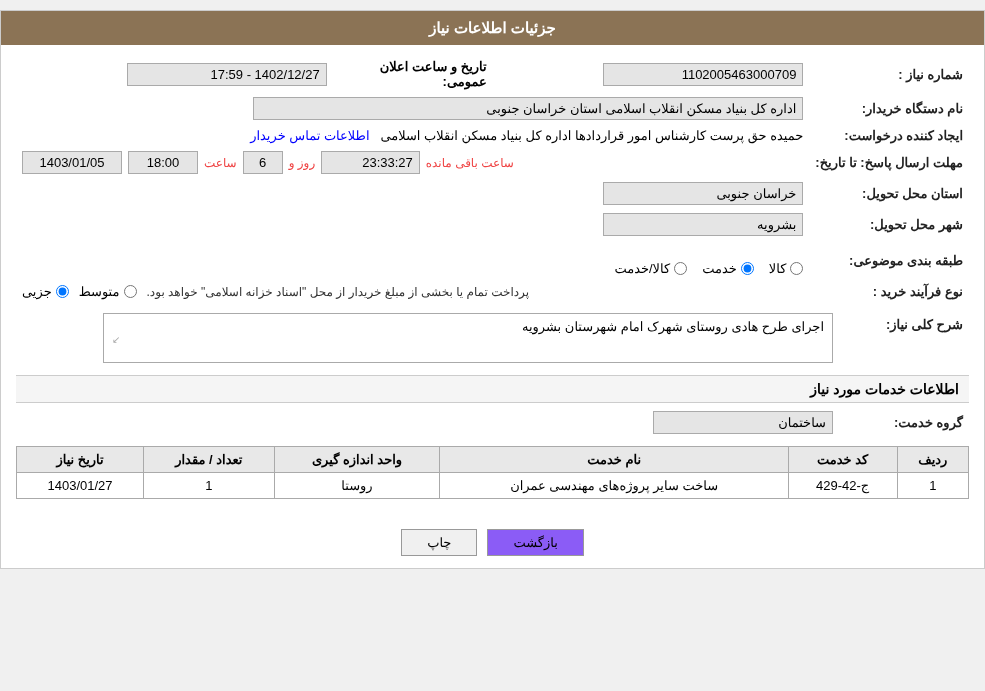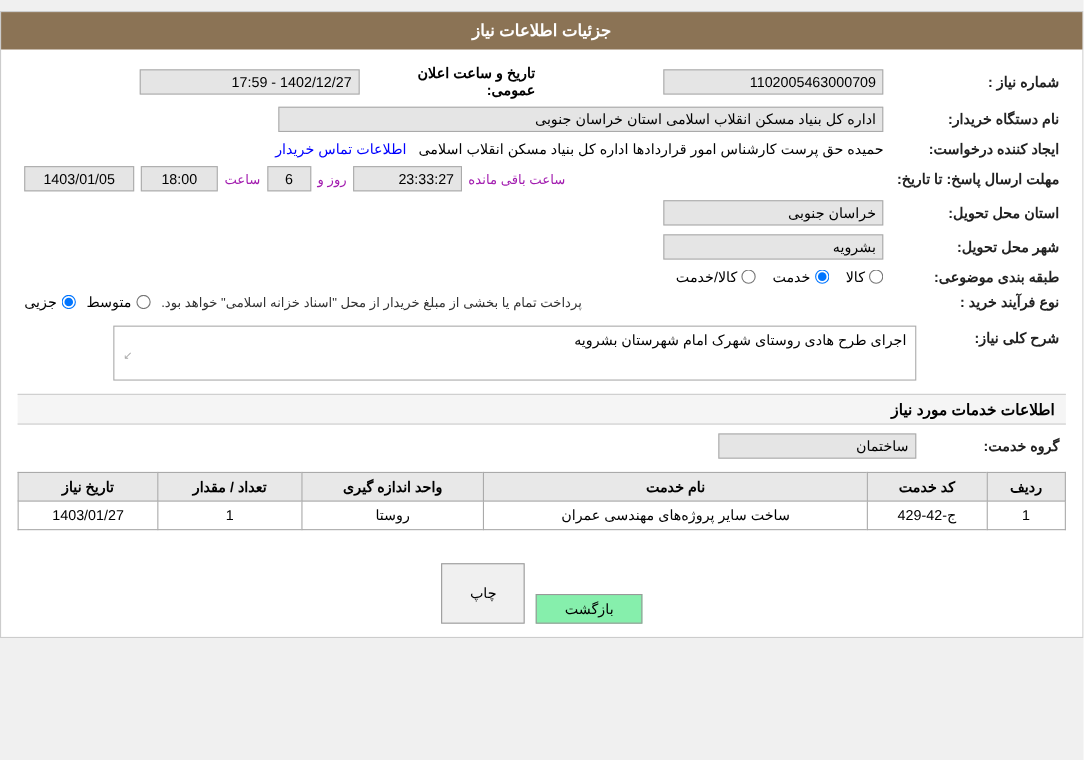--- a/index.html
+++ b/index.html
@@ -51,21 +51,21 @@
       padding: 3px 6px;
       display: inline-block;
       min-width: 200px;
       text-align: right;
     }
     .input-box-wide {
       min-width: 400px;
     }
     .small-label {
       font-size: 12px;
-      color: #a21caf;
+      color: #ef4444;
     }
     .link-blue {
       color: blue;
       cursor: pointer;
     }
     .section-header {
       background: #f5f5f5;
       border-top: 1px solid #ccc;
       border-bottom: 1px solid #ccc;
       padding: 5px 10px;
@@ -73,20 +73,21 @@
       font-size: 14px;
       margin: 8px 0 4px 0;
       text-align: right;
     }
     .radio-group {
       display: flex;
       gap: 15px;
       align-items: center;
       flex-direction: row-reverse;
       justify-content: flex-end;
+      margin-top: 17px;
     }
     .radio-item {
       display: flex;
       align-items: center;
       gap: 4px;
     }
     .process-type-row {
       display: flex;
       align-items: center;
       gap: 10px;
@@ -120,22 +121,21 @@
       border: 1px solid #999;
       cursor: pointer;
       font-size: 13px;
       font-family: Tahoma, Arial, sans-serif;
       background: #f5f5f5;
     }
     .btn-print {
       background: #f0f0f0;
     }
     .btn-back {
-      background: #86efac;
-      margin-top: 28px;
+      background: #8b5cf6;
     }
     .row-flex {
       display: flex;
       align-items: center;
       gap: 6px;
     }
   </style>
 </head>
 <body>
 

